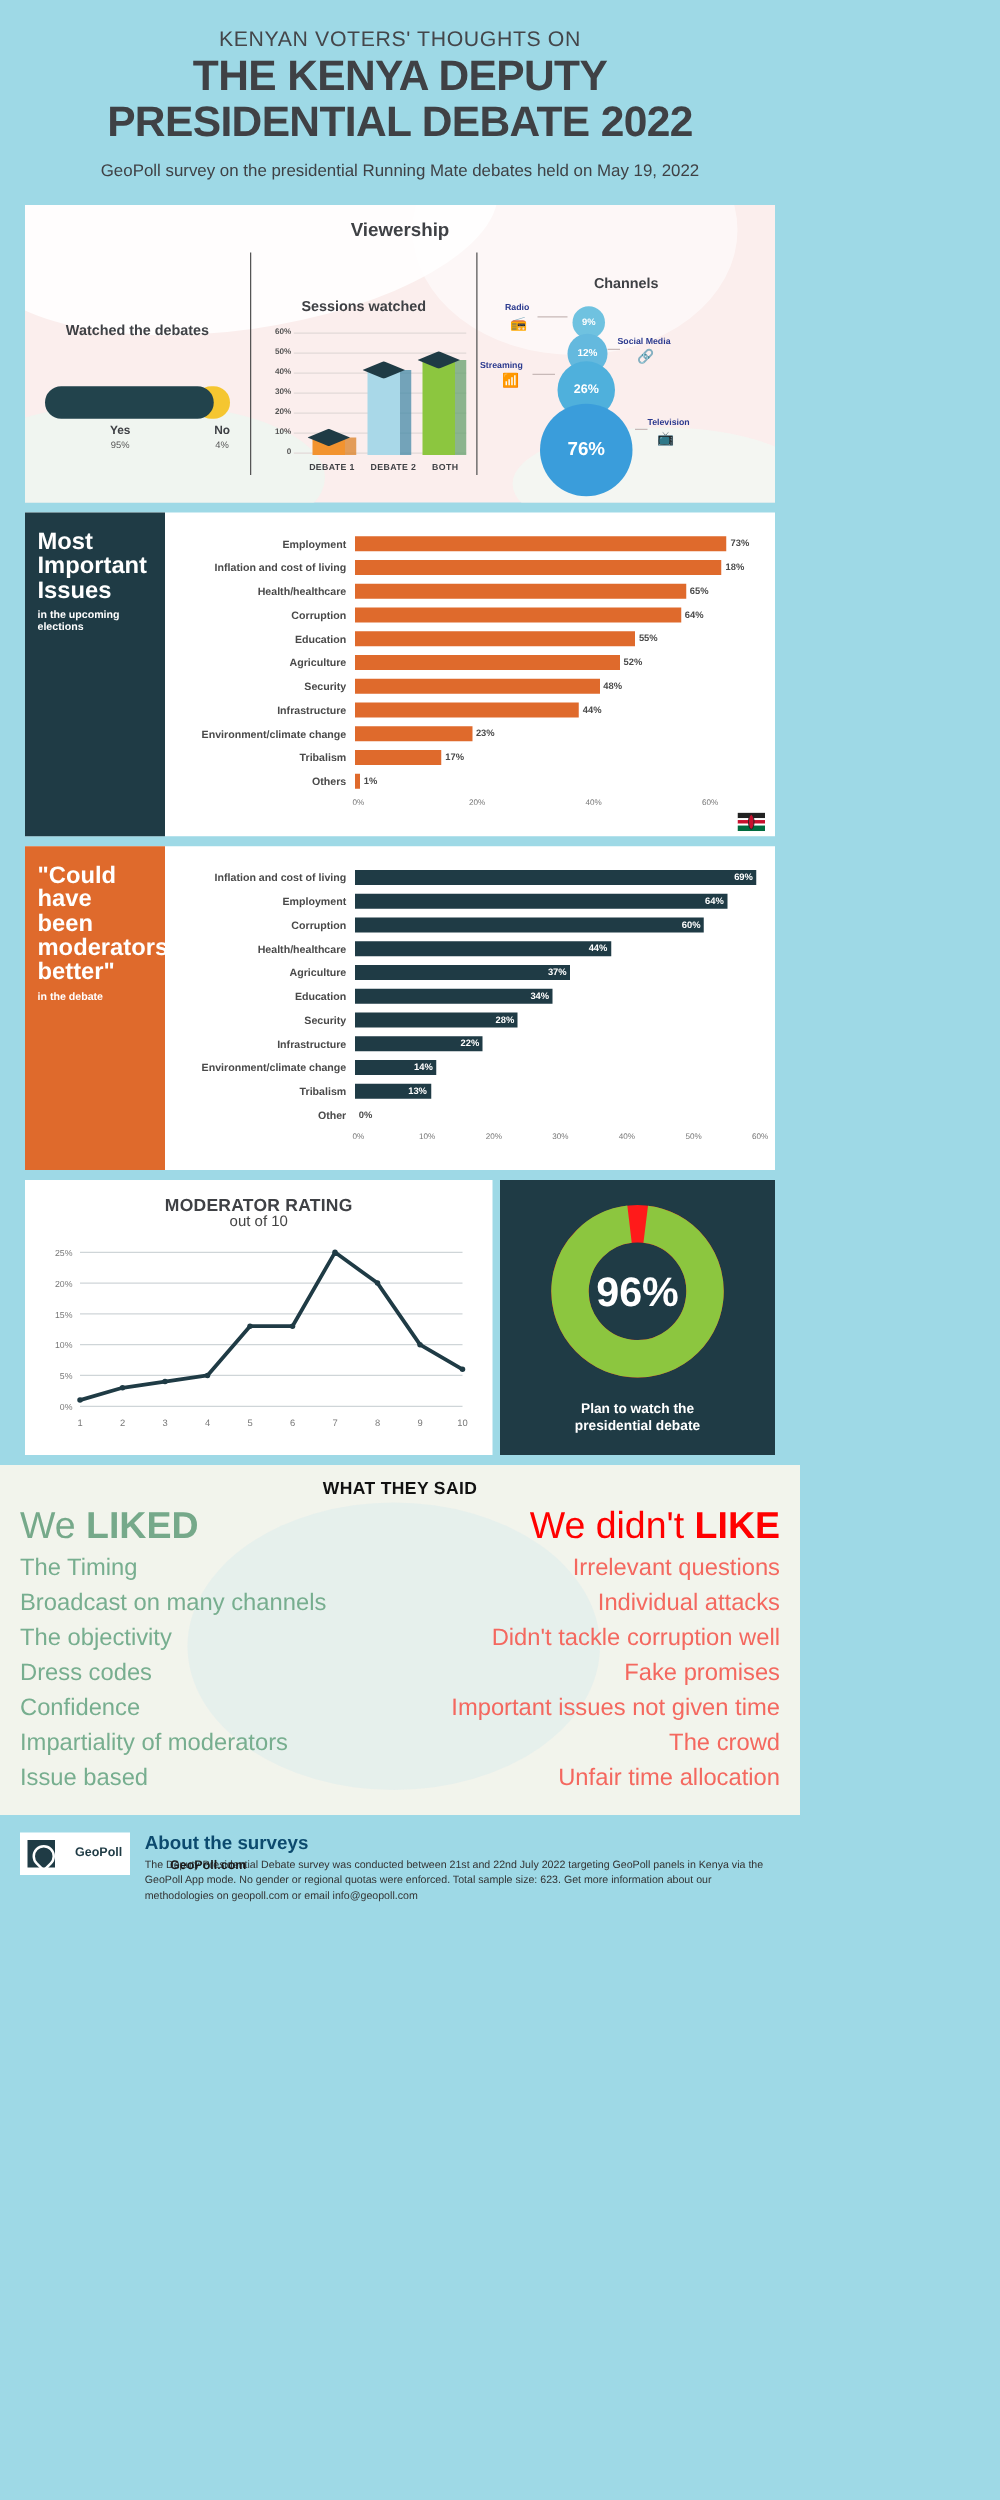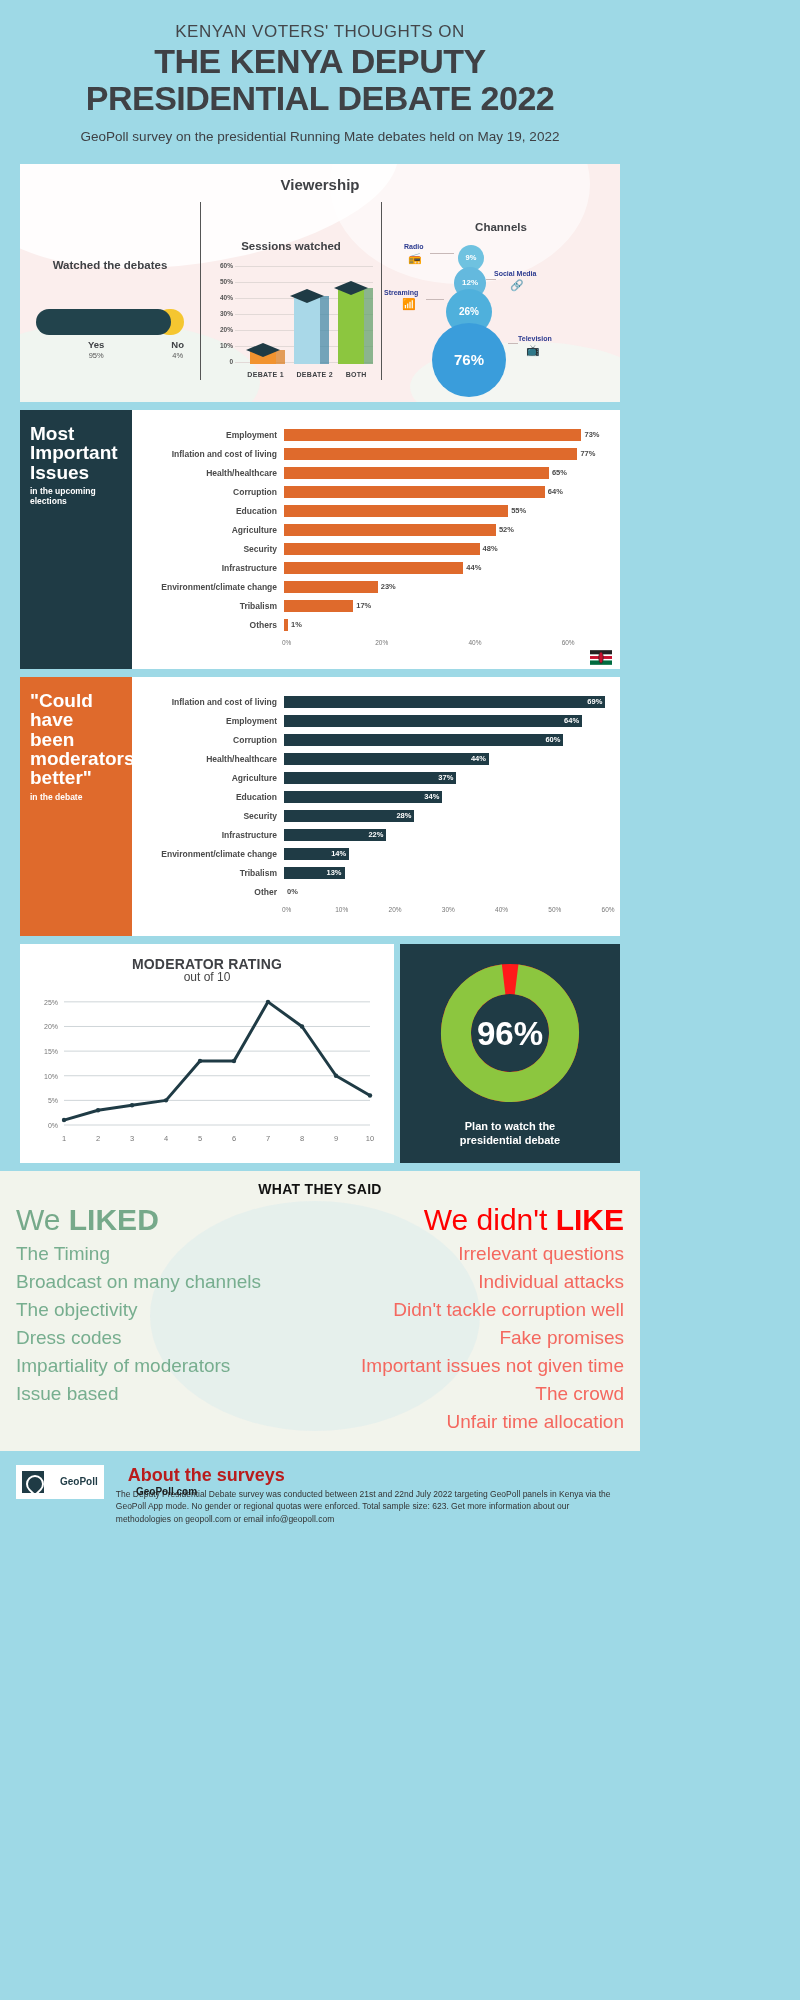--- a/index.html
+++ b/index.html
@@ -132,21 +132,21 @@
 
   
   .footer { background:#9ed9e6; display:flex; padding: 14px 16px 18px; gap: 12px; }
   .logo-box { width: 112px; }
   .logo-inner { background:#fff; padding: 6px 6px; display:flex; align-items:center; gap:16px;}
   .logo-mark { width: 22px; height: 22px; background:#1f3b45; position:relative; }
   .logo-mark::after { content:""; position:absolute; left:4px; top:4px; width:14px; height:14px;
     border:2px solid #fff; border-radius:50% 50% 50% 0; transform: rotate(-45deg); }
   .logo-txt { font-size: 10px; font-weight:bold; color:#1f3b45; }
   .logo-dom { font-size: 10px; font-weight: bold; color:#1b1b1b; margin-left: 2px; }
-  .about h5 { font-size: 18px; color:#b91c1c; font-weight:bold;margin-left:12px; }
+  .about h5 { font-size: 15px; color:#0c4a6e; font-weight:bold; }
   .about p { font-size: 8.5px; color:#333; line-height: 1.45; margin-top: 2px; }
   .flag { position:absolute; right: 8px; bottom: 4px; width: 22px; height: 15px; }
 </style>
 </head>
 <body>
 
 <div class="page">
 
   <div class="header">
     <div class="kicker">KENYAN VOTERS' THOUGHTS ON</div>
@@ -268,21 +268,21 @@
             <div class="hb-lab">Employment</div>
             <div class="hb-track">
               <div class="hb-fill" style="width: 91.25%; background: rgb(223, 106, 44);"></div>
               <div class="hb-val" style="left: calc(91.25% + 3px);">73%</div>
             </div>
           </div>
           <div class="hb-row">
             <div class="hb-lab">Inflation and cost of living</div>
             <div class="hb-track">
               <div class="hb-fill" style="width: 90%; background: rgb(223, 106, 44);"></div>
-              <div class="hb-val" style="left: calc(90% + 3px);">77%</div>
+              <div class="hb-val" style="left: calc(90% + 3px);">18%</div>
             </div>
           </div>
           <div class="hb-row">
             <div class="hb-lab">Health/healthcare</div>
             <div class="hb-track">
               <div class="hb-fill" style="width: 81.25%; background: rgb(223, 106, 44);"></div>
               <div class="hb-val" style="left: calc(81.25% + 3px);">65%</div>
             </div>
           </div>
           <div class="hb-row">
@@ -519,20 +519,21 @@
     <div class="wts-blob"></div>
     <div class="wts-title">WHAT THEY SAID</div>
     <div class="wts-cols">
       <div class="wts-l">
         <div class="wts-h-l"><span>We </span><b>LIKED</b></div>
         <div id="liked-list">
             <div class="wts-item-l">The Timing</div>
             <div class="wts-item-l">Broadcast on many channels</div>
             <div class="wts-item-l">The objectivity</div>
             <div class="wts-item-l">Dress codes</div>
+            <div class="wts-item-l">Confidence</div>
             <div class="wts-item-l">Impartiality of moderators</div>
             <div class="wts-item-l">Issue based</div>
           </div>
       </div>
       <div class="wts-r">
         <div class="wts-h-r"><span>We didn't </span><b>LIKE</b></div>
         <div id="disliked-list">
             <div class="wts-item-r">Irrelevant questions</div>
             <div class="wts-item-r">Individual attacks</div>
             <div class="wts-item-r">Didn't tackle corruption well</div>

